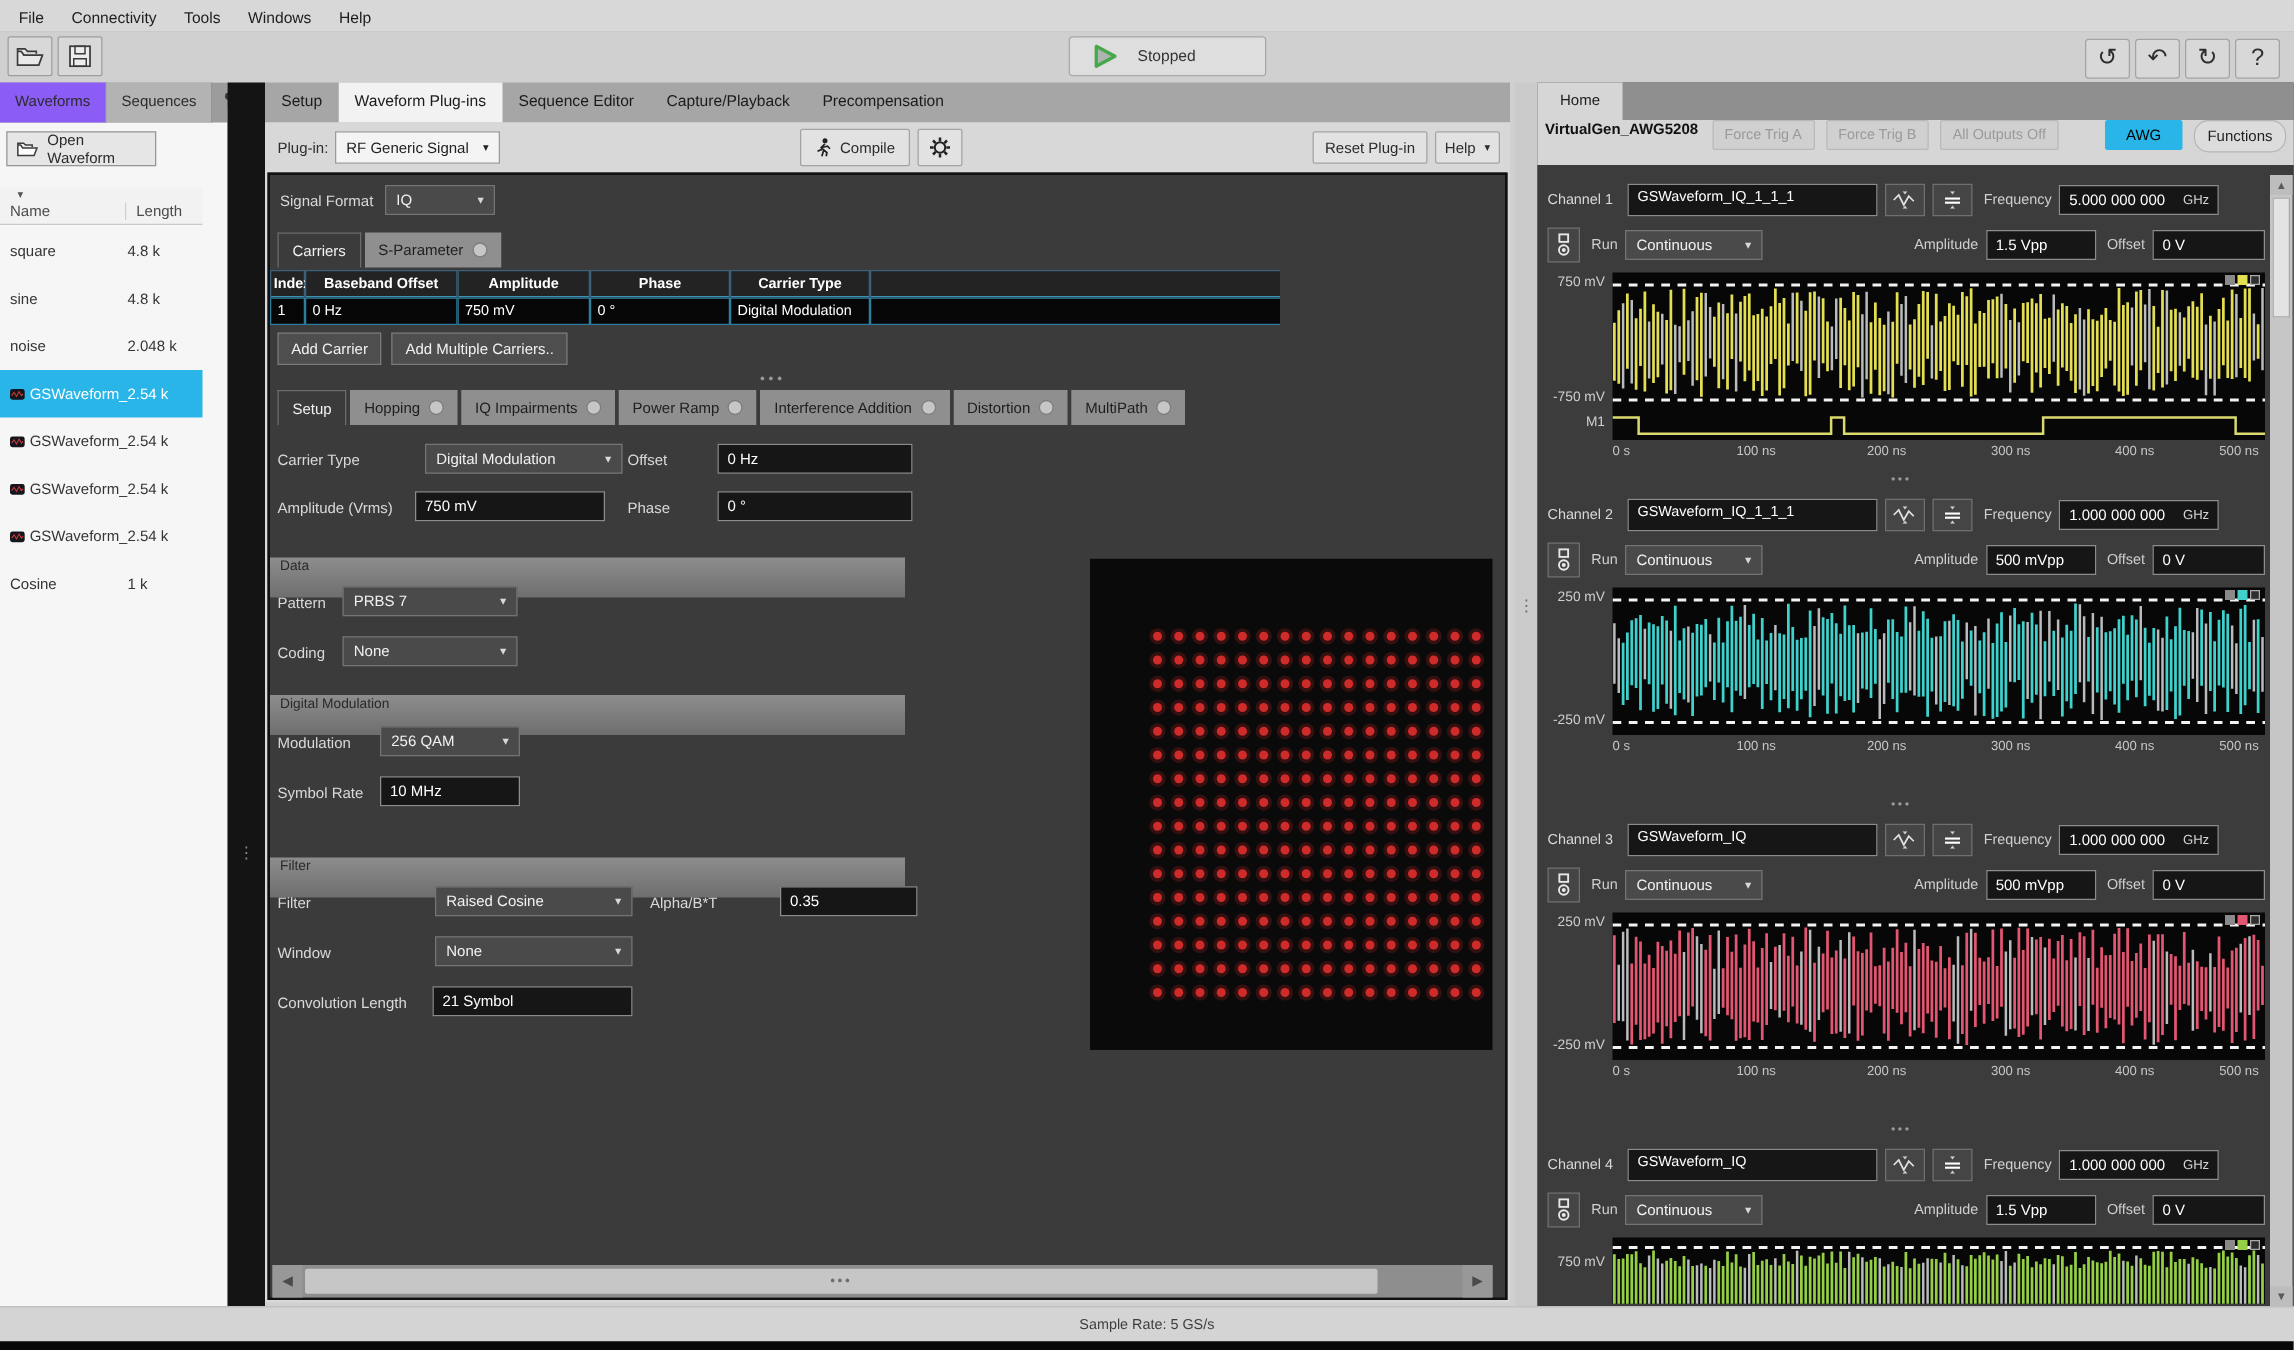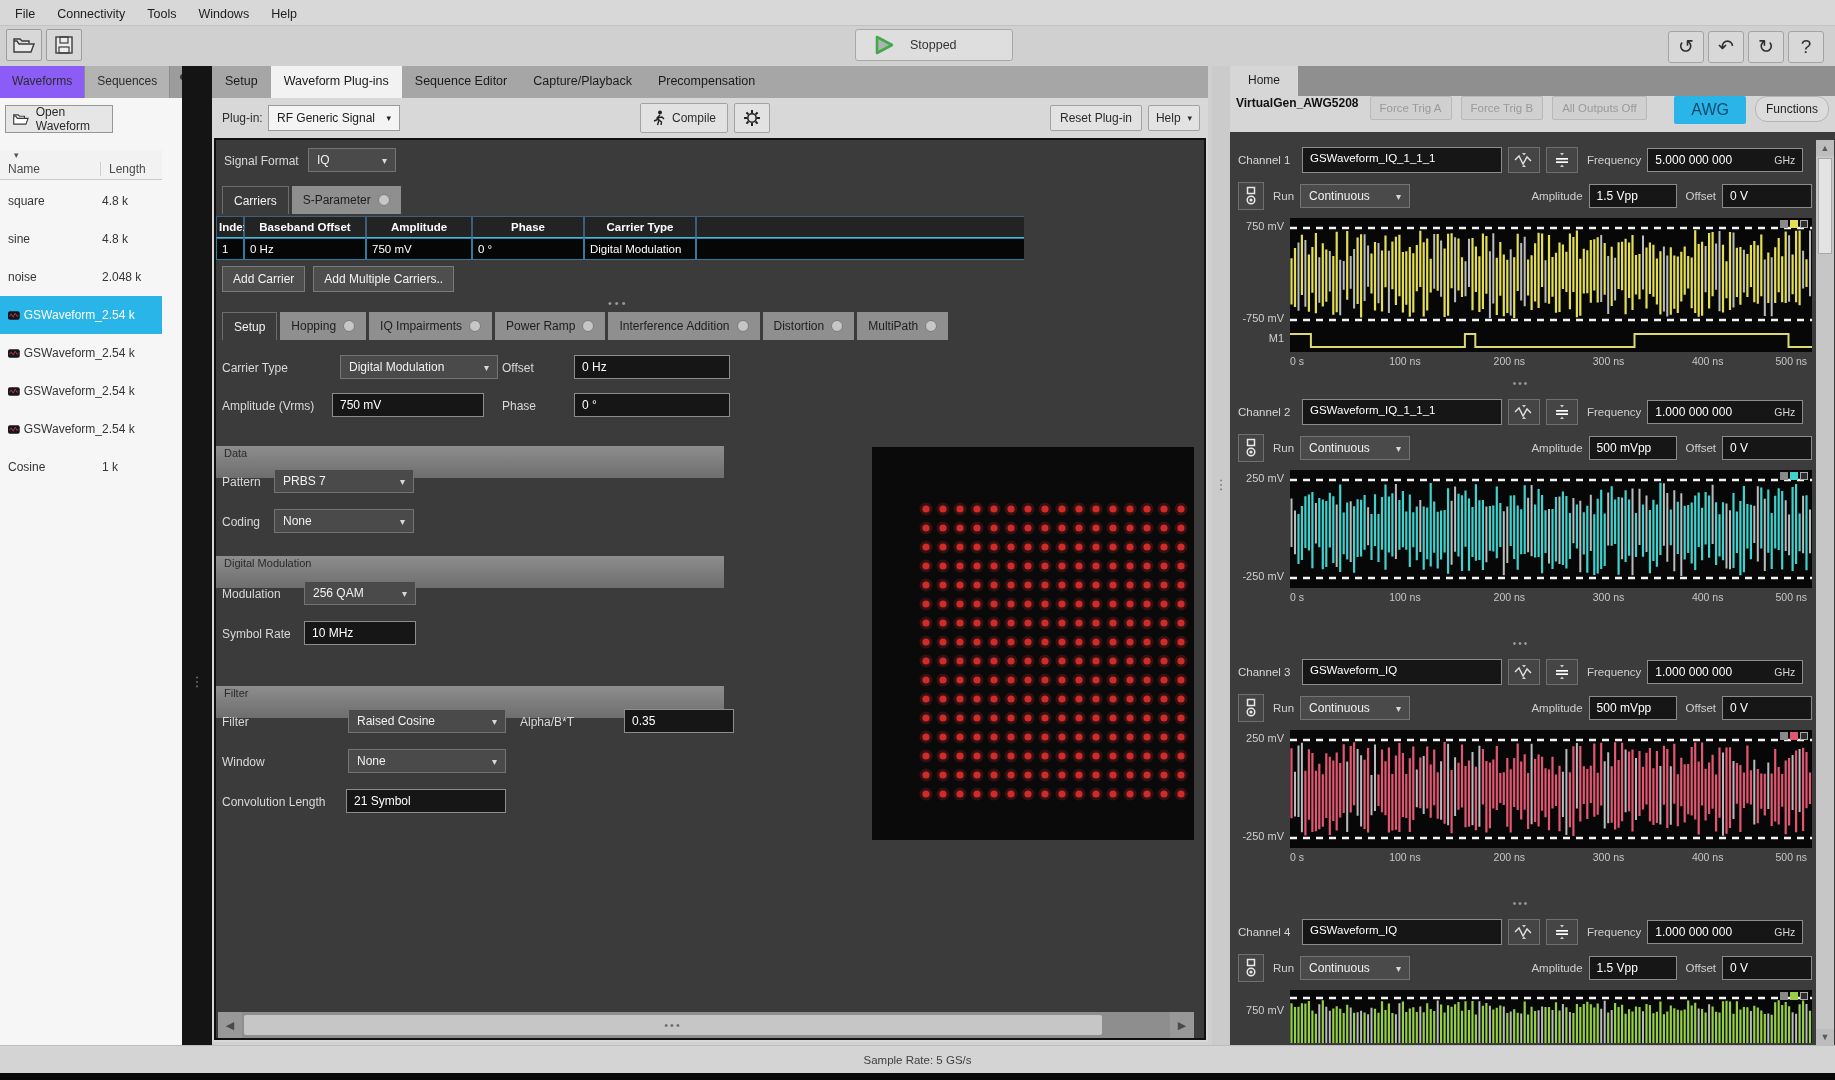--- a/index.html
+++ b/index.html
@@ -11,21 +11,21 @@
 #toolbar{position:absolute;left:0;top:26px;width:100%;height:40px;background:#d0d0d0}
 .tbtn{position:absolute;top:3px;width:36px;height:32px;background:#d8d8d8;border:1px solid #9d9d9d;border-radius:2px;display:flex;align-items:center;justify-content:center}
 #stopped{position:absolute;left:855px;top:3px;width:158px;height:32px;background:#dedede;border:1px solid #a8a8a8;border-radius:3px;display:flex;align-items:center;gap:16px;padding-left:18px;font-size:12.5px;color:#333}
 .winbtn{position:absolute;top:5px;width:36px;height:32px;background:#d8d8d8;border:1px solid #a3a3a3;border-radius:3px;text-align:center;font-size:19px;line-height:30px;color:#2e2e2e}
 
 #sidebar{position:absolute;left:0;top:66px;width:182px;height:979px;background:#f6f6f6}
 #side-tabs{position:absolute;left:0;top:0;width:100%;height:32px;background:#9c9c9c;display:flex;align-items:stretch}
 .side-tab{padding:8px 12px 0 12px;font-size:12px;color:#2c2c2c;background:#b3b3b3;border-right:1px solid #8d8d8d}
 .side-tab.active{background:#8b5cf6}
 #pin{margin-left:auto;padding:7px 8px;color:#3a3a3a;font-size:12px}
-#open-btn{position:absolute;left:5px;top:39px;width:108px;height:28px;background:#e6e6e6;border:1px solid #969696;display:flex;align-items:center;gap:7px;padding-left:7px;font-size:12px;color:#2a2a2a}
+#open-btn{position:absolute;left:5px;top:39px;width:120px;height:28px;background:#e6e6e6;border:1px solid #969696;display:flex;align-items:center;gap:7px;padding-left:7px;font-size:12px;color:#2a2a2a}
 #list-head{position:absolute;left:0;top:84px;width:162px;height:30px;border-bottom:1px solid #c9c9c9;background:#f2f2f2}
 #list-head .hn{position:absolute;left:8px;bottom:3px;color:#4b4b4b}
 #list-head .hl{position:absolute;left:100px;bottom:3px;color:#4b4b4b;border-left:1px solid #cfcfcf;padding-left:8px}
 #list-head .fcaret{position:absolute;left:14px;top:0;font-size:9px;color:#555}
 #wave-list{position:absolute;left:0;top:116px;width:162px}
 .lrow{height:38px;display:flex;align-items:center;padding-left:8px;color:#353535;font-size:12px}
 .lrow.sel{background:#29b5e8;color:#fff}
 .lname{width:94px;display:flex;align-items:center;gap:4px;overflow:hidden;white-space:nowrap}
 .llen{width:60px}
 
@@ -65,30 +65,30 @@
 #hthumb{position:absolute;left:26px;width:858px;height:20px;top:3px;background:#c6c6c6;border-radius:2px;text-align:center;color:#6e6e6e;font-size:11px;letter-spacing:2px;line-height:20px}
 
 #gapgrip{position:absolute;left:1212px;top:66px;width:18px;height:979px;background:#cbcbcb}
 
 #right{position:absolute;left:1230px;top:66px;width:605px;height:979px;background:#3c3c3c}
 #rtabs{position:absolute;left:0;top:0;width:100%;height:30px;background:#8f8f8f;display:flex}
 #home-tab{padding:7px 18px 0 18px;background:#d6d6d6;color:#1d1d1d;font-size:12px}
 #ctrlrow{position:absolute;left:0;top:30px;width:100%;height:36px;background:#d6d6d6;display:flex;align-items:flex-start;padding:0 6px;gap:9px}
 #device{font-weight:bold;font-size:12px;color:#111;margin-right:2px}
 .btn-dis{background:#d0d0d0;border:1px solid #b9b9b9;color:#9a9a9a;font-size:11.5px;padding:5px 9px;border-radius:2px}
-#awg-btn{background:#29b5e8;color:#0c4a6e;font-size:16px;padding:5px 17px;border-radius:2px;margin-left:auto}
+#awg-btn{background:#29b5e8;color:#000000;font-size:12px;padding:5px 17px;border-radius:2px;margin-left:auto}
 #fn-btn{background:#dcdcdc;border:1px solid #b5b5b5;color:#1f1f1f;font-size:12px;padding:5px 10px;border-radius:12px}
 #channels{position:absolute;left:0;top:66px;width:605px;height:913px;background:#3c3c3c;overflow:hidden}
 .channel{position:absolute;left:2px;width:586px}
 .ch-row{position:absolute;left:6px;width:574px;height:28px;display:flex;align-items:center;gap:6px}
 .ch-label{width:58px;color:#d8d8d8;font-size:11.5px}
 .ch-name{width:200px;height:26px;font-size:11.5px;overflow:hidden;white-space:nowrap}
 .icon-btn{width:32px;height:26px;background:#454545;border:1px solid #6f6f6f;display:flex;align-items:center;justify-content:center}
 .ch-sub{color:#cfcfcf;font-size:11.5px;margin-left:3px}
-.ch-freq{width:156px;display:flex;justify-content:space-between;align-items:center}
+.ch-freq{width:128px;display:flex;justify-content:space-between;align-items:center}
 .ch-freq .unit{color:#d5d5d5;font-size:10.5px}
 .ch-run{width:110px}
 .amp-l{margin-left:auto}
 .ch-amp{width:88px}
 .ch-off{width:90px}
 .out-btn{width:26px;height:28px}
 .plotwrap{position:absolute;left:0;width:582px}
 .plot{position:absolute;left:58px;top:0;width:522px;background:#070707}
 .plot svg{position:absolute;left:0;top:0}
 .msvg{position:absolute;left:0}

